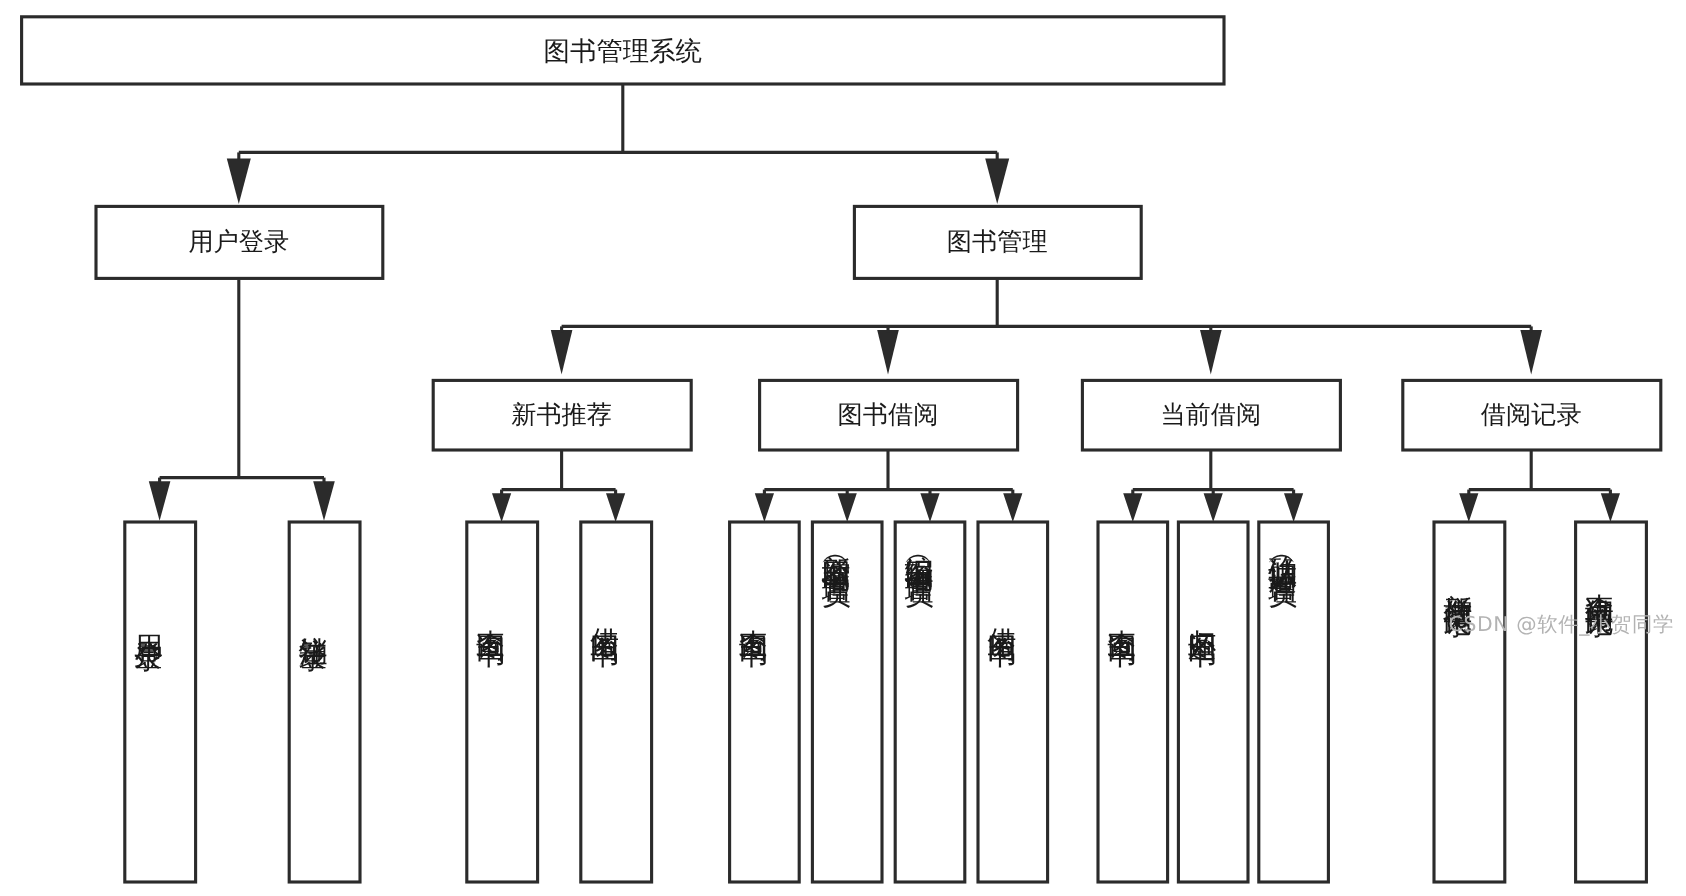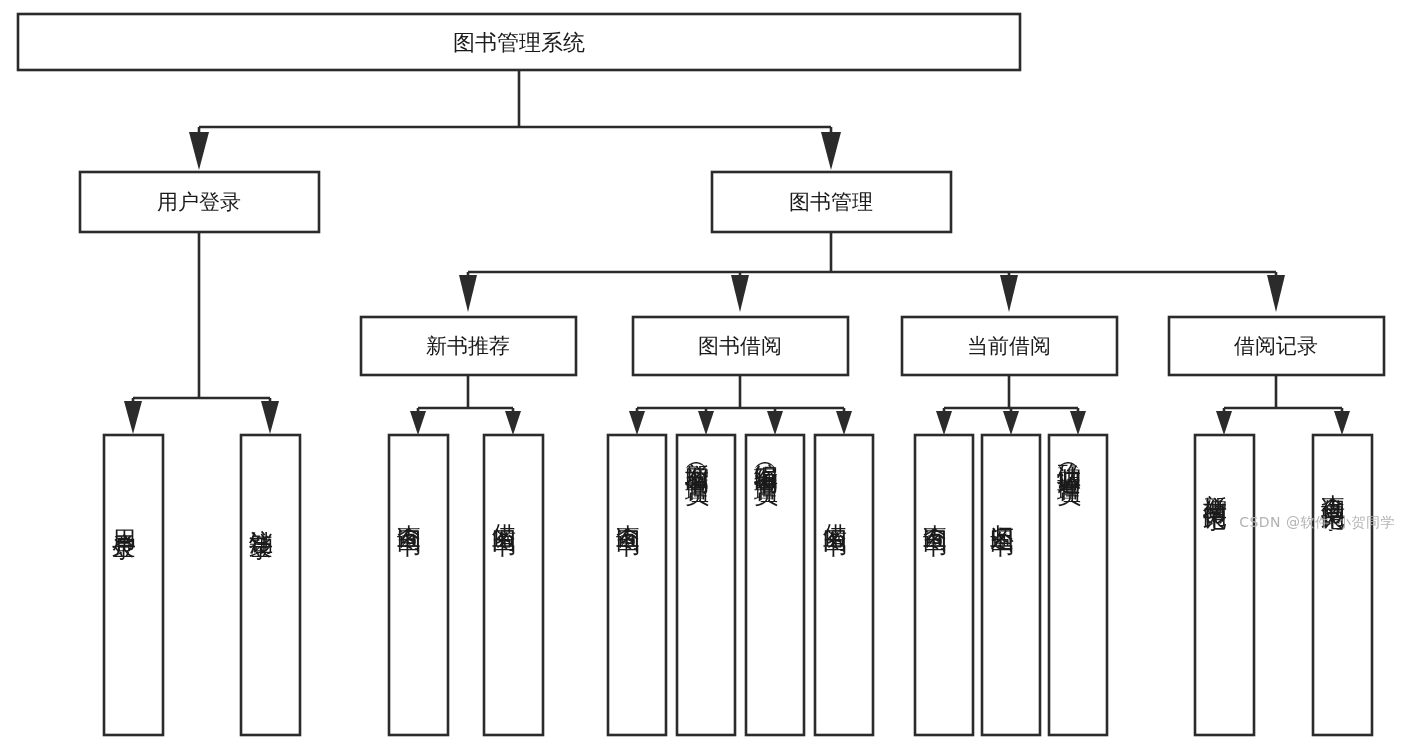--- a/index.html
+++ b/index.html
@@ -66,21 +66,21 @@
     color: #1a1a1a;
     white-space: nowrap;
     text-align: start;
     pointer-events: none;
   }
   #watermark {
     position: absolute;
     right: 10px;
     bottom: 6px;
     font-family: "DejaVu Sans", "Liberation Sans", sans-serif;
-    font-size: 14px;
+    font-size: 17px;
     color: #b3b3b3;
     letter-spacing: 0.5px;
     white-space: nowrap;
   }
 </style>
 </head>
 <body>
 
 <div id="diagram-root">
 

